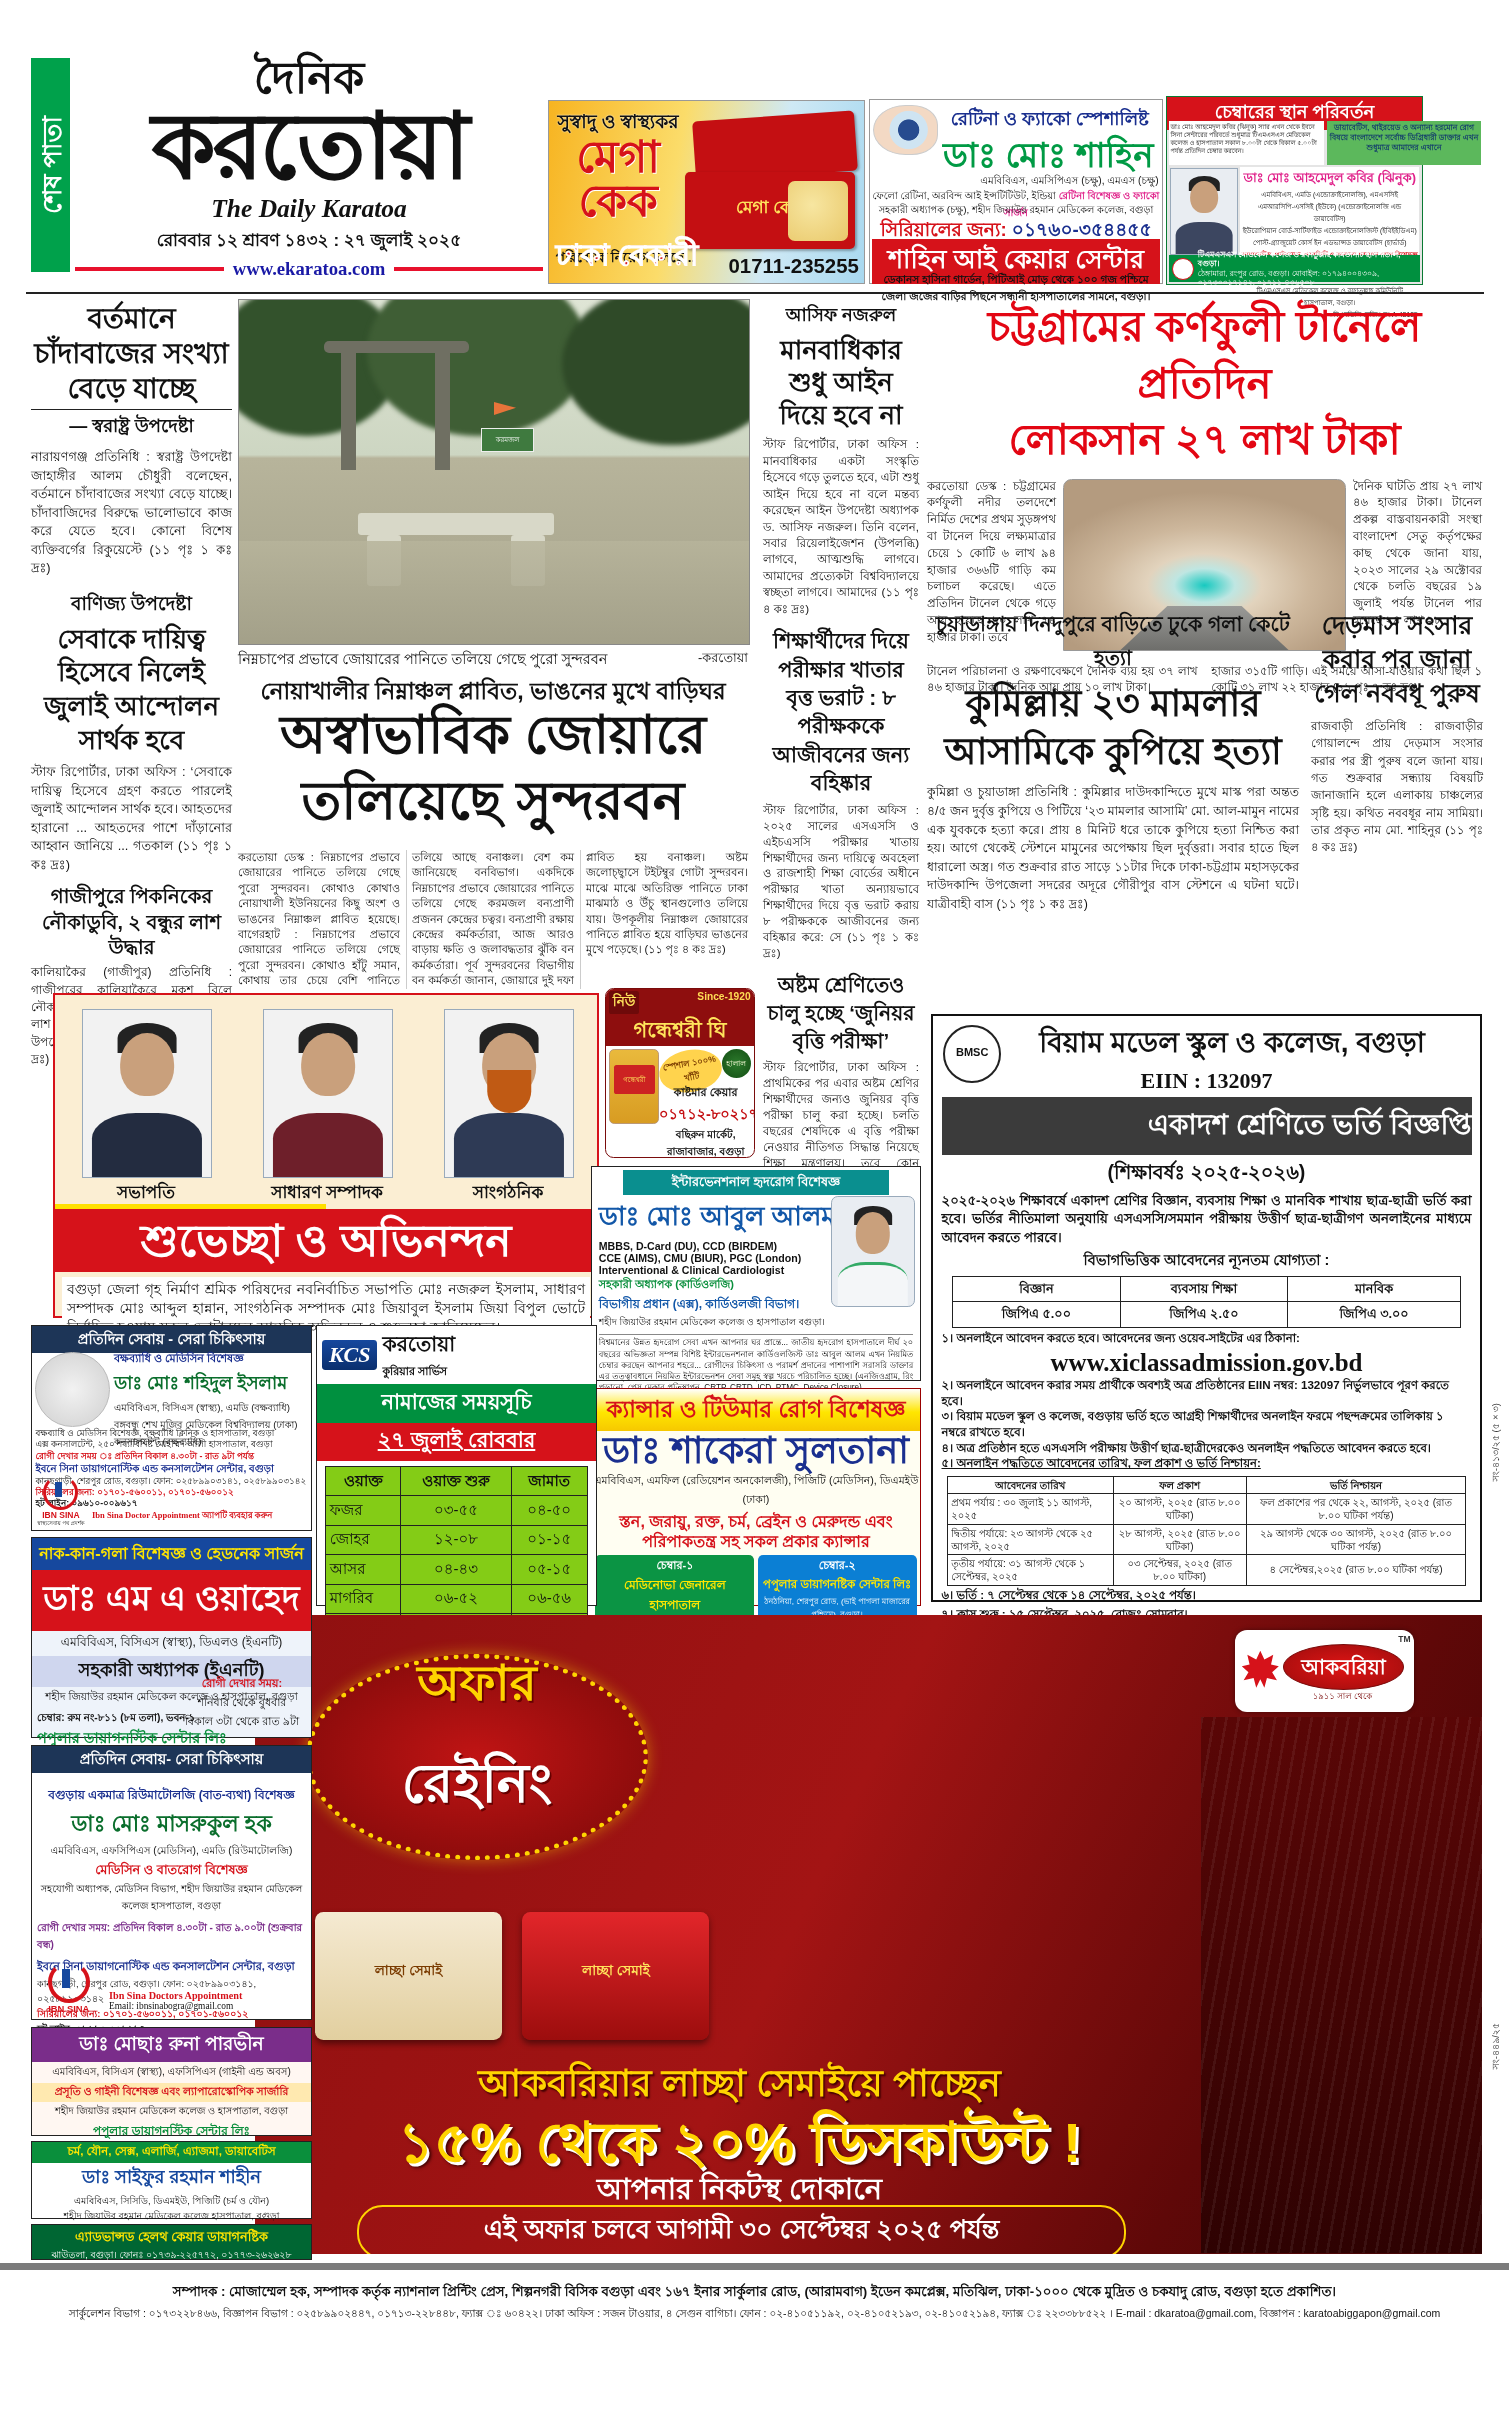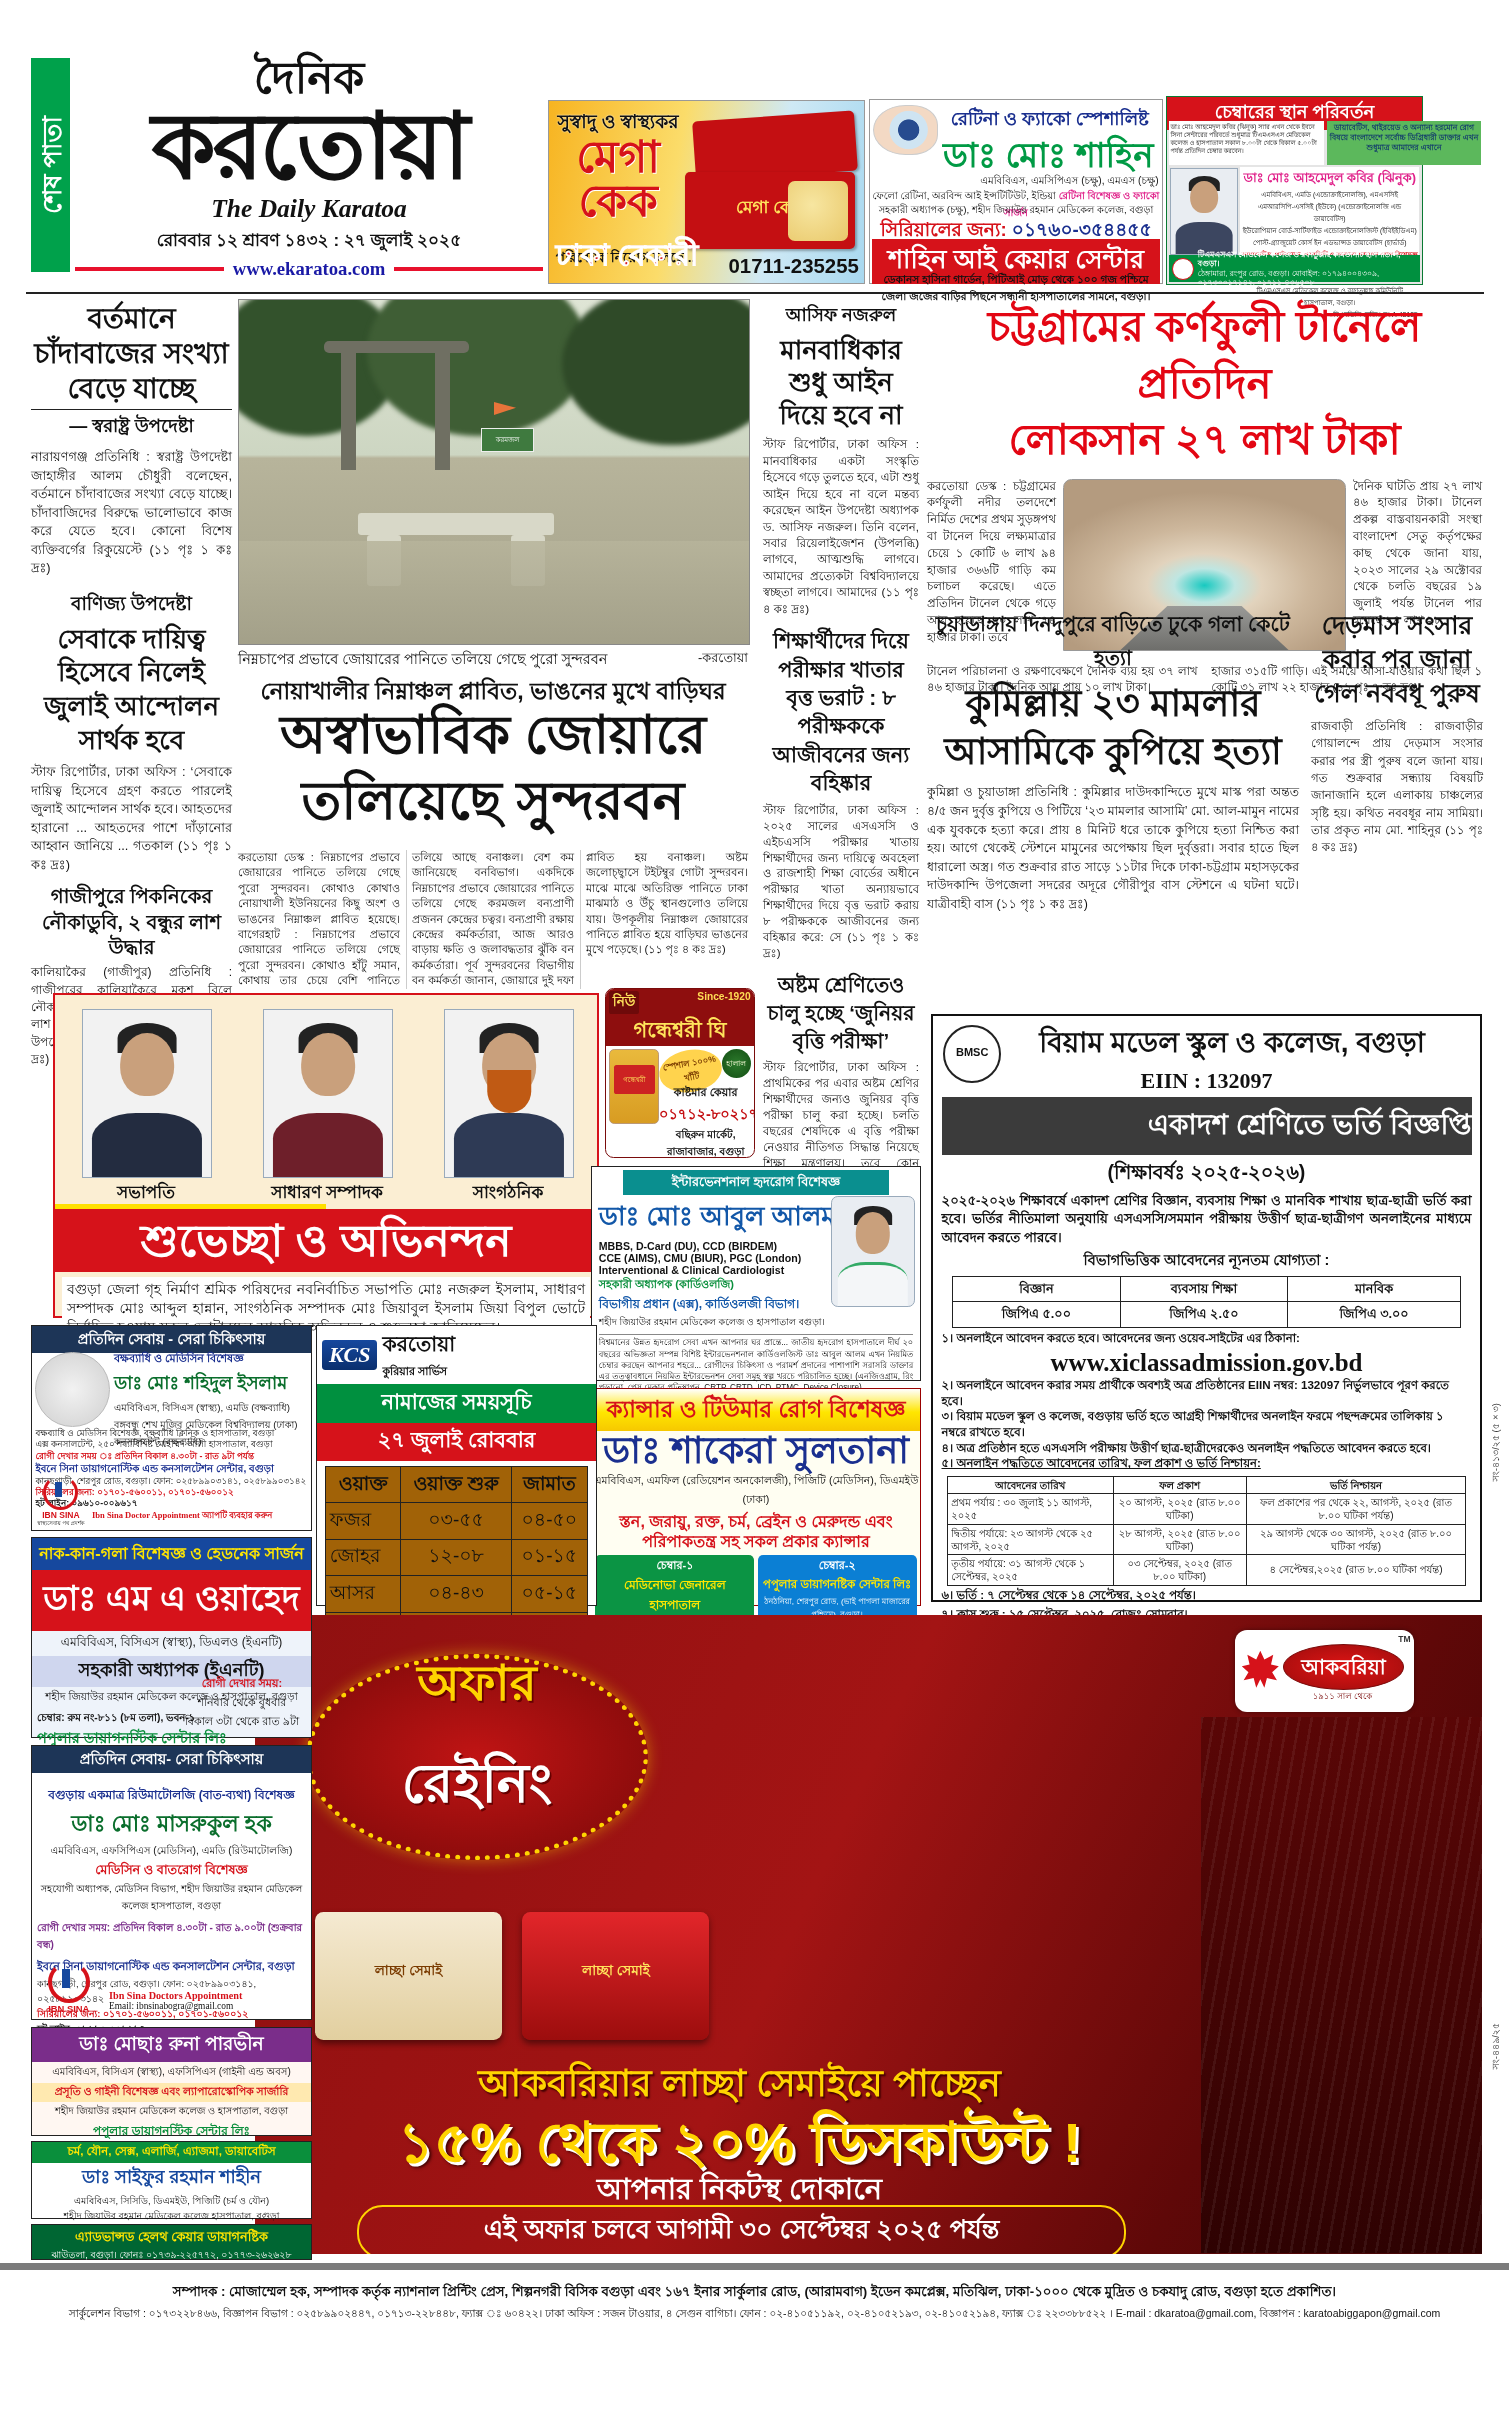--- a/index.html
+++ b/index.html
@@ -311,22 +311,22 @@
 
   <div class="abs" style="left:316px;top:1325px;width:281px;height:281px;border:1.7px solid #222;background:#fff;box-sizing:border-box;">
     <div style="display:flex;align-items:center;gap:5.1px;padding:2.6px 5.1px;">
       <span class="b serif" style="background:linear-gradient(#16489e,#0a2f6e);color:#fff;font-size:22px;font-style:italic;padding:1.7px 6.8px;border-radius:3.4px;">KCS</span>
       <span>
         <span class="b" style="font-size:20.4px;">করতোয়া</span><br>
         <span class="b" style="font-size:11px;">কুরিয়ার সার্ভিস</span>
       </span>
     </div>
     <div class="b c greenband" style="font-size:21px;padding:1.7px 0;">নামাজের সময়সূচি</div>
-    <div class="b c redband" style="font-size:21px;padding:1.7px 0;">২৭ জুলাই রোববার</div>
-    <table class="tb" style="width:94%;margin:5.1px auto 0;background:#a16207;font-size:19px;">
+    <div class="b c redband" style="font-size:21px;padding:1.7px 0;text-decoration:underline;">২৭ জুলাই রোববার</div>
+    <table class="tb" style="width:94%;margin:5.1px auto 0;background:#84cc16;font-size:15px;">
       <tbody>
           <tr>
         <th>ওয়াক্ত</th>
         <th>ওয়াক্ত শুরু</th>
         <th>জামাত</th>
       </tr>
       <tr>
             <td>ফজর</td>
             <td class="c">০৩-৫৫</td>
             <td class="c">০৪-৫০</td>

